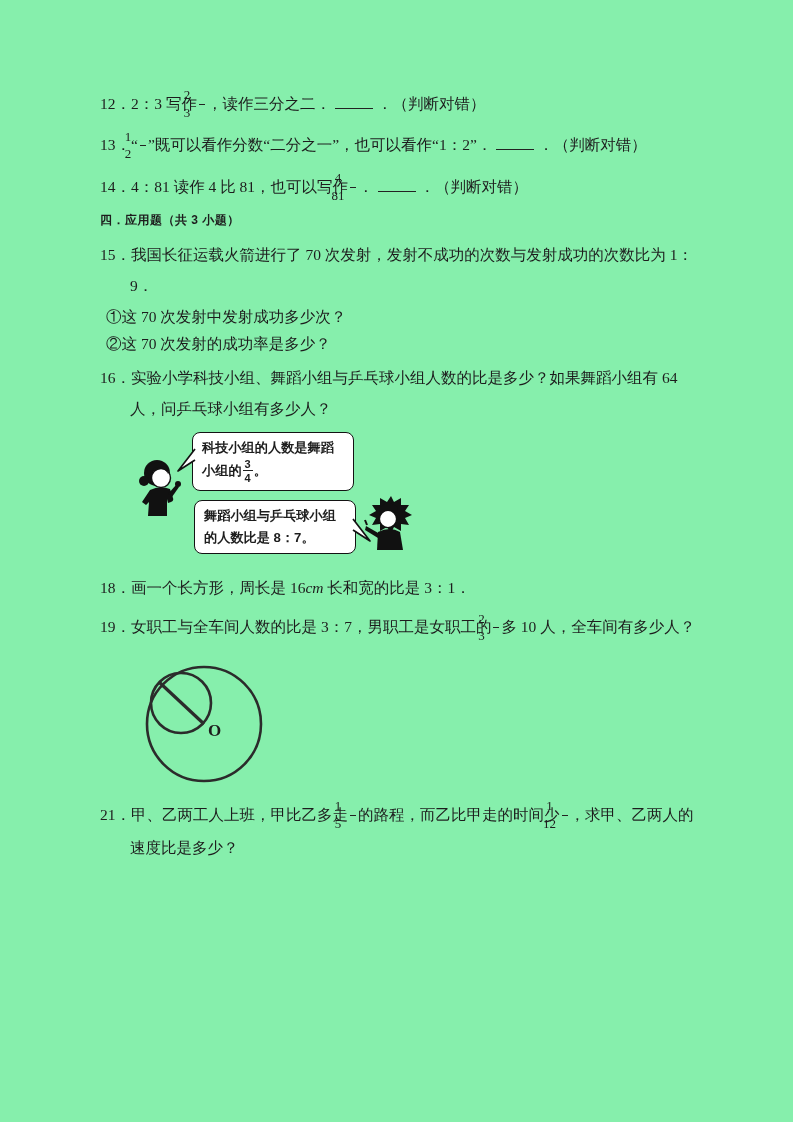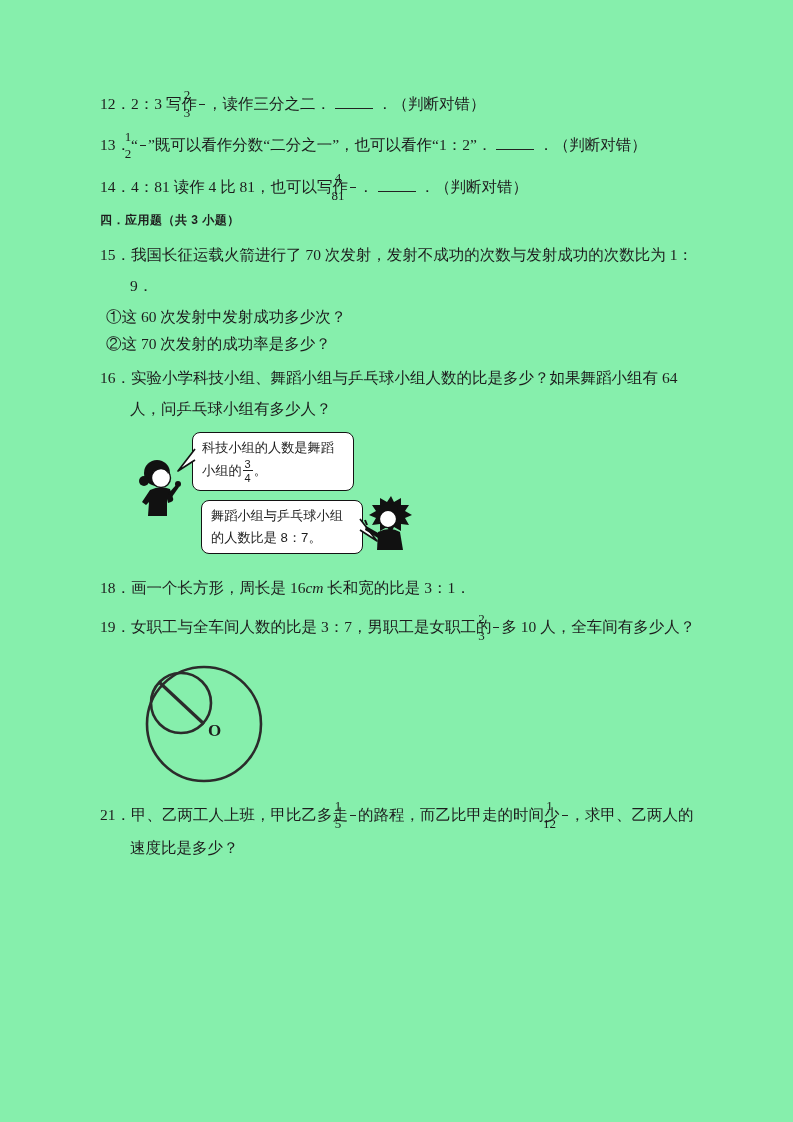--- a/index.html
+++ b/index.html
@@ -17,44 +17,44 @@
   .frac .fn{display:block;border-bottom:1px solid #222;padding:0 3px 1px 3px;}
   .frac .fd{display:block;padding-top:1px;}
   .blank{display:inline-block;width:38px;height:0.95em;border-bottom:1.4px solid #222;margin:0 4px;}
   
   .fig-kids{position:relative;height:126px;margin:2px 0 14px 30px;width:330px;}
   .kid{position:absolute;}
   .girl{left:0;top:22px;}
   .boy{left:232px;top:62px;}
   .bubble{position:absolute;background:#fff;border:1.7px solid #131313;border-radius:8px;
           padding:4px 9px 5px 9px;font-family:"Liberation Sans","DejaVu Sans",sans-serif;
-          font-weight:400;font-size:13.2px;line-height:1.62;width:142px;}
+          font-weight:700;font-size:13.2px;line-height:1.62;width:142px;}
   .bubble .frac{font-size:11px;margin:0 1px;}
   .bubble .frac .fn{padding:0 2px 0 2px;}
   .b1{left:62px;top:0;}
-  .b2{left:71px;top:68px;}
+  .b2{left:64px;top:68px;}
   .tail{position:absolute;}
   .tail-left{left:-18px;top:13px;}
   .tail-right{right:-18px;top:15px;}
   
   .fig-circles{margin:2px 0 8px 38px;width:135px;height:138px;}
 </style>
 </head>
 <body>
 
 <div class="page">
   <div class="content">
 
     <div>
         <div class="question"><span class="qnum">12．</span><span>2：3 写作</span><span class="frac"><span class="fn">2</span><span class="fd">3</span></span><span>，读作三分之二．</span><span class="blank"></span><span>．（判断对错）</span></div>
         <div class="question"><span class="qnum">13．</span><span>“</span><span class="frac"><span class="fn">1</span><span class="fd">2</span></span><span>”既可以看作分数“二分之一”，也可以看作“1：2”．</span><span class="blank"></span><span>．（判断对错）</span></div>
         <div class="question"><span class="qnum">14．</span><span>4：81 读作 4 比 81，也可以写作</span><span class="frac"><span class="fn">4</span><span class="fd">81</span></span><span>．</span><span class="blank"></span><span>．（判断对错）</span></div>
         <div class="heading">四．应用题（共 3 小题）</div>
         <div class="question"><span class="qnum">15．</span><span>我国长征运载火箭进行了 70 次发射，发射不成功的次数与发射成功的次数比为 1：9．</span></div>
-        <div class="subitem"><span>①这 60 次发射中发射成功多少次？</span></div>
+        <div class="subitem"><span>①这 70 次发射中发射成功多少次？</span></div>
         <div class="subitem"><span>②这 70 次发射的成功率是多少？</span></div>
         <div class="question"><span class="qnum">16．</span><span>实验小学科技小组、舞蹈小组与乒乓球小组人数的比是多少？如果舞蹈小组有 64 人，问乒乓球小组有多少人？</span></div>
       </div>
 
     <div class="fig-kids">
       <svg class="kid girl" width="52" height="64" viewBox="0 0 52 64">
         <circle cx="27" cy="19" r="13" fill="#111"></circle>
         <circle cx="31" cy="24" r="9.5" fill="#fff" stroke="#111" stroke-width="1.4"></circle>
         <path d="M16,14 Q24,6 36,10 L38,20 Q34,12 24,14 L19,22 Z" fill="#111"></path>
         <circle cx="14" cy="27" r="5" fill="#111"></circle>

